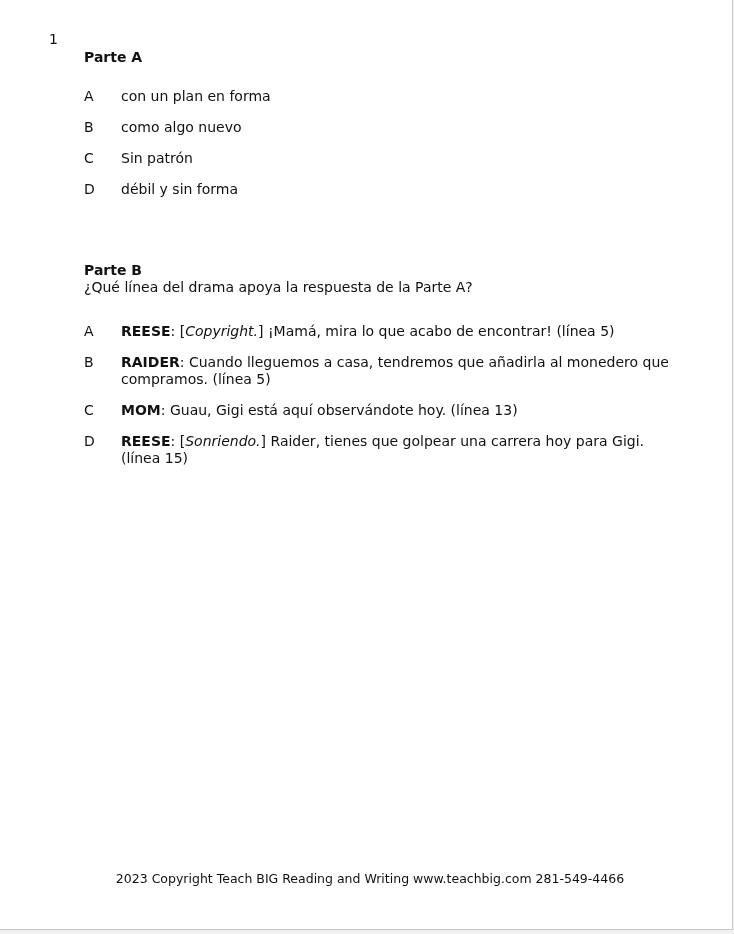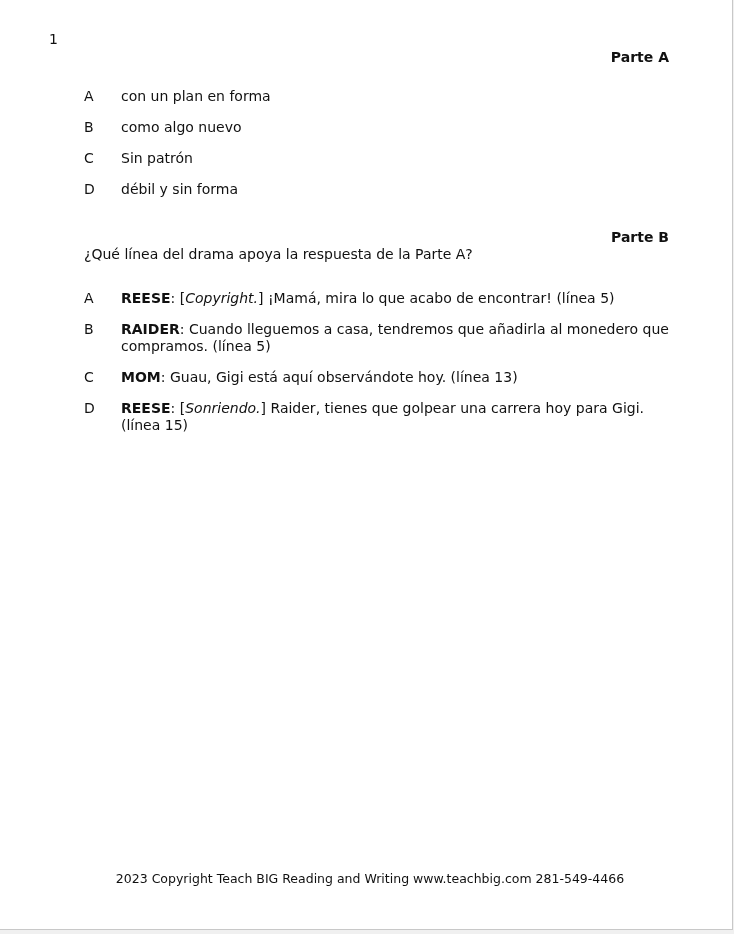--- a/index.html
+++ b/index.html
@@ -15,28 +15,28 @@
       border-right: 1px solid #c8c8c8;
       border-bottom: 1px solid #c8c8c8;
     }
     .q {
       position: absolute; left: 49px; top: 31px; width: 620px;
       font-size: 14px; line-height: 17px;
     }
     .qnum { position: absolute; left: 0; top: 0; }
     .qbody { margin-left: 35px; }
     .stem { margin: 0; }
-    .part-title { font-weight: bold; margin-top: 18px; text-align: right; }
+    .part-title { font-weight: bold; margin-top: 18px; }
     .part-q { margin: 0; }
     .u { text-decoration: underline; }
     .opts { margin-top: 22px; }
     .opt { display: flex; margin-bottom: 14px; }
     .opt-letter { width: 37px; flex: 0 0 37px; }
     .opt-text { flex: 1; }
-    .partb { margin-top: 31px; }
+    .partb { margin-top: 64px; }
     .partb .part-title { margin-top: 0; }
     .partb .opts { margin-top: 27px; }
     .speaker { font-weight: bold; }
     .it { font-style: italic; }
     .footer {
       position: absolute; left: 0; width: 732px; top: 871px;
       text-align: center; font-size: 12.5px; color: #111;
       padding-left: 4px;
     }
     .footer span { position: relative; left: 0; }

